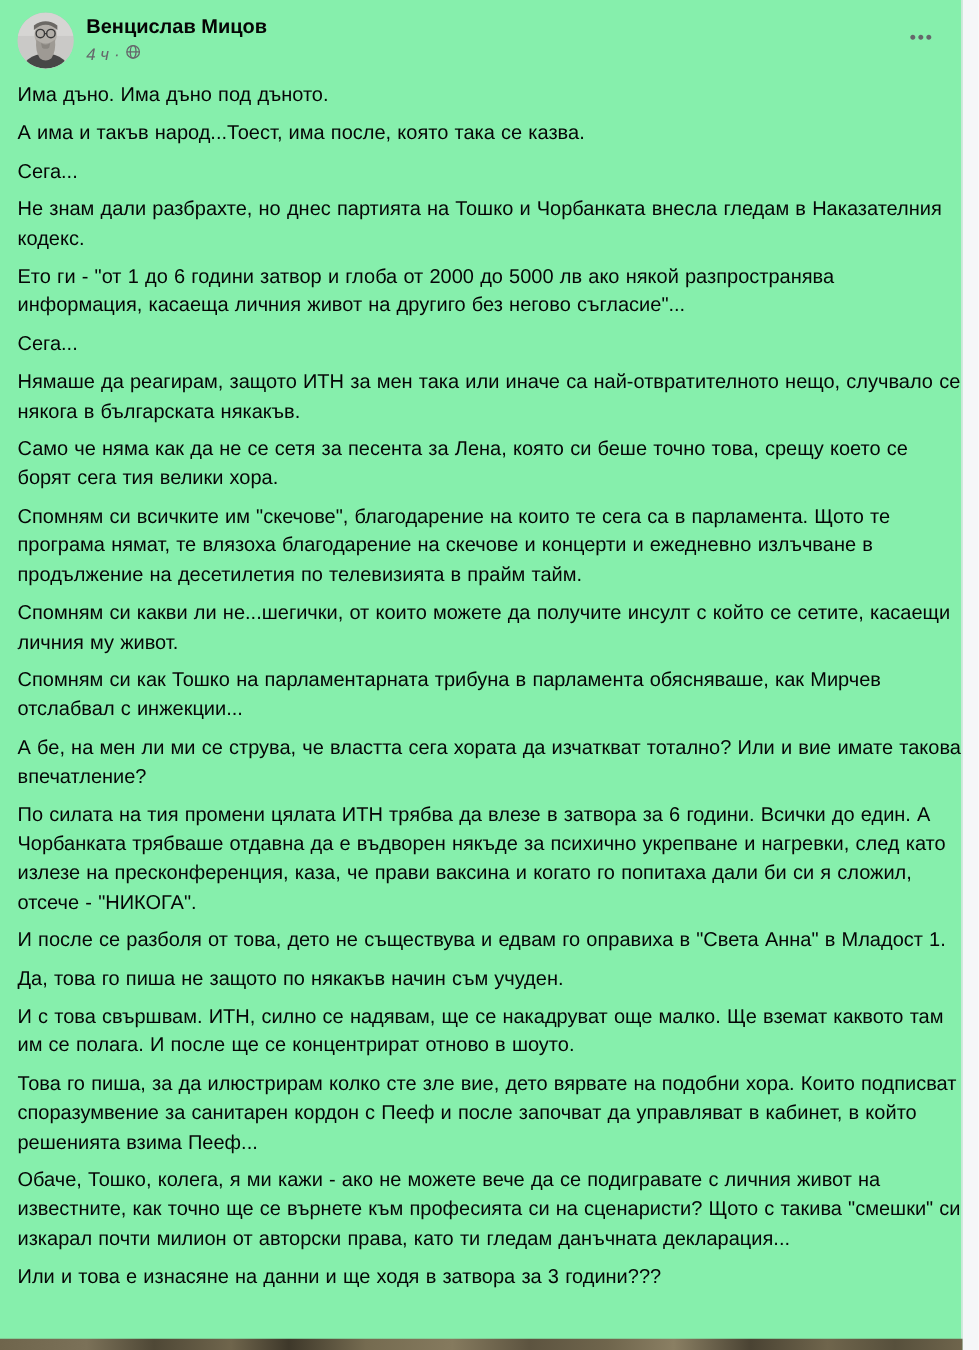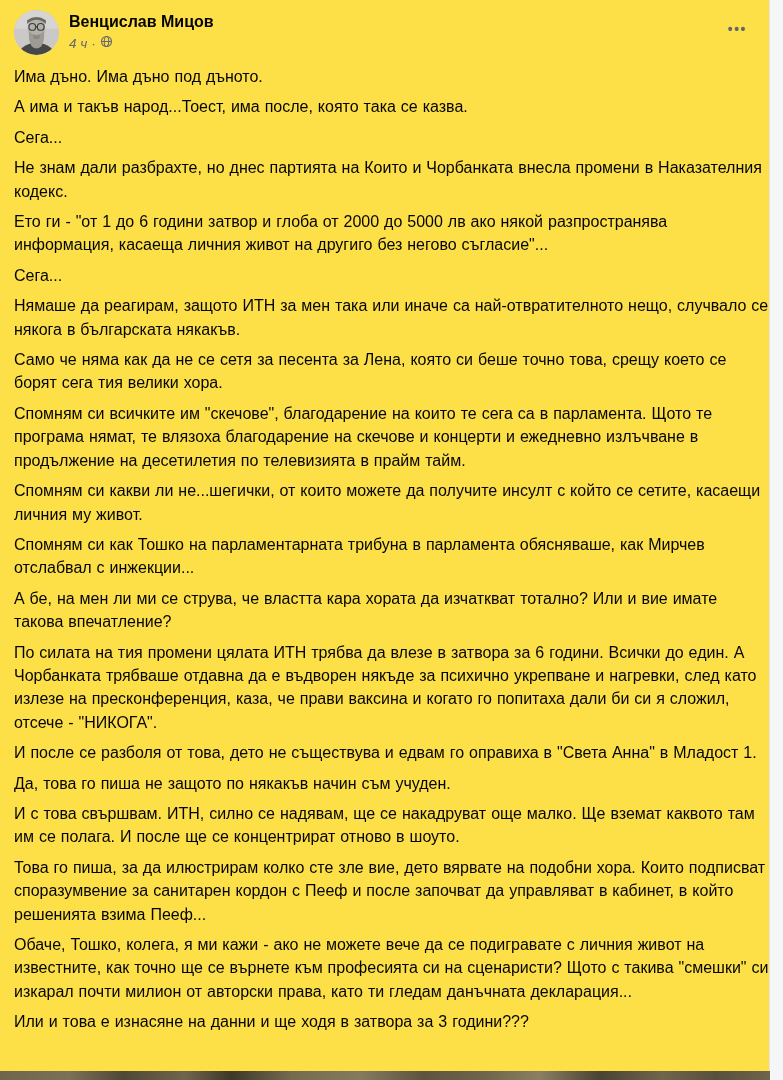--- a/index.html
+++ b/index.html
@@ -11,21 +11,21 @@
   }
   .page {
     position: relative;
     width: 783px; height: 1080px;
     background: #f5f6f8;
   }
   .post-card {
     position: absolute;
     left: 0; top: 0;
     width: 770px; height: 1080px;
-    background: #fde047;
+    background: #86efac;
     border-right: 1px solid #e2e4e8;
   }
   
   .post-header {
     display: flex;
     align-items: flex-start;
     padding: 10px 16px 4px 14px;
     position: relative;
   }
   .avatar-wrap {
@@ -145,29 +145,29 @@
           </span>
         </div>
       </div>
       <button class="more-button">•••</button>
     </div>
 
     <div class="post-text">
         <p>Има дъно. Има дъно под дъното.</p>
         <p>А има и такъв народ...Тоест, има после, която така се казва.</p>
         <p>Сега...</p>
-        <p>Не знам дали разбрахте, но днес партията на Които и Чорбанката внесла промени в Наказателния кодекс.</p>
+        <p>Не знам дали разбрахте, но днес партията на Тошко и Чорбанката внесла гледам в Наказателния кодекс.</p>
         <p>Ето ги - "от 1 до 6 години затвор и глоба от 2000 до 5000 лв ако някой разпространява информация, касаеща личния живот на другиго без негово съгласие"...</p>
         <p>Сега...</p>
         <p>Нямаше да реагирам, защото ИТН за мен така или иначе са най-отвратителното нещо, случвало се някога в българската някакъв.</p>
         <p>Само че няма как да не се сетя за песента за Лена, която си беше точно това, срещу което се борят сега тия велики хора.</p>
         <p>Спомням си всичките им "скечове", благодарение на които те сега са в парламента. Щото те програма нямат, те влязоха благодарение на скечове и концерти и ежедневно излъчване в продължение на десетилетия по телевизията в прайм тайм.</p>
         <p>Спомням си какви ли не...шегички, от които можете да получите инсулт с който се сетите, касаещи личния му живот.</p>
         <p>Спомням си как Тошко на парламентарната трибуна в парламента обясняваше, как Мирчев отслабвал с инжекции...</p>
-        <p>А бе, на мен ли ми се струва, че властта кара хората да изчаткват тотално? Или и вие имате такова впечатление?</p>
+        <p>А бе, на мен ли ми се струва, че властта сега хората да изчаткват тотално? Или и вие имате такова впечатление?</p>
         <p>По силата на тия промени цялата ИТН трябва да влезе в затвора за 6 години. Всички до един. А Чорбанката трябваше отдавна да е въдворен някъде за психично укрепване и нагревки, след като излезе на пресконференция, каза, че прави ваксина и когато го попитаха дали би си я сложил, отсече - "НИКОГА".</p>
         <p>И после се разболя от това, дето не съществува и едвам го оправиха в "Света Анна" в Младост 1.</p>
         <p>Да, това го пиша не защото по някакъв начин съм учуден.</p>
         <p>И с това свършвам. ИТН, силно се надявам, ще се накадруват още малко. Ще вземат каквото там им се полага. И после ще се концентрират отново в шоуто.</p>
         <p>Това го пиша, за да илюстрирам колко сте зле вие, дето вярвате на подобни хора. Които подписват споразумвение за санитарен кордон с Пееф и после започват да управляват в кабинет, в който решенията взима Пееф...</p>
         <p>Обаче, Тошко, колега, я ми кажи - ако не можете вече да се подигравате с личния живот на известните, как точно ще се върнете към професията си на сценаристи? Щото с такива "смешки" си изкарал почти милион от авторски права, като ти гледам данъчната декларация...</p>
         <p>Или и това е изнасяне на данни и ще ходя в затвора за 3 години???</p>
       </div>
 
     <div class="attached-photo"></div>

